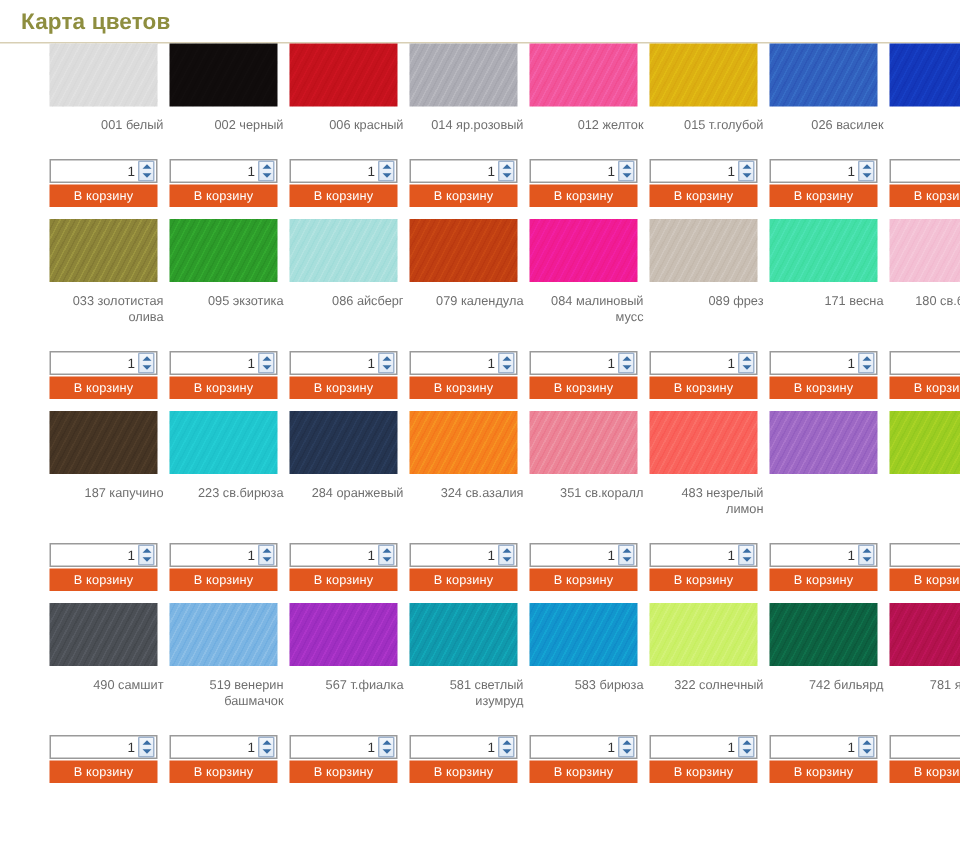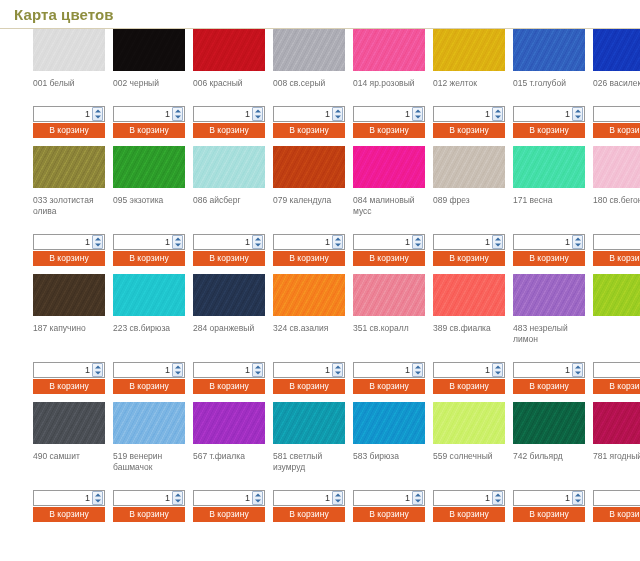--- a/index.html
+++ b/index.html
@@ -70,20 +70,21 @@
   }
 
   
   .swatch-label {
     margin-top: 7px;
     font-size: 8.5px;
     line-height: 11px;
     color: #6f6f6f;
     width: 76px;
     word-wrap: break-word;
+    text-align: right;
   }
 
   
   .buy-block {
     width: 72px;
     margin-top: 0;
   }
   .qty-row {
     display: flex;
     align-items: stretch;
@@ -197,23 +198,20 @@
         <div class="cell-wrap">
           <div class="swatch-label">001 белый</div>
         </div>
         <div class="cell-wrap">
           <div class="swatch-label">002 черный</div>
         </div>
         <div class="cell-wrap">
           <div class="swatch-label">006 красный</div>
         </div>
         <div class="cell-wrap">
-          <div class="swatch-label">008 св.серый</div>
-        </div>
-        <div class="cell-wrap">
           <div class="swatch-label">014 яр.розовый</div>
         </div>
         <div class="cell-wrap">
           <div class="swatch-label">012 желток</div>
         </div>
         <div class="cell-wrap">
           <div class="swatch-label">015 т.голубой</div>
         </div>
         <div class="cell-wrap">
           <div class="swatch-label">026 василек</div>
@@ -499,23 +497,20 @@
         <div class="cell-wrap">
           <div class="swatch-label">284 оранжевый</div>
         </div>
         <div class="cell-wrap">
           <div class="swatch-label">324 св.азалия</div>
         </div>
         <div class="cell-wrap">
           <div class="swatch-label">351 св.коралл</div>
         </div>
         <div class="cell-wrap">
-          <div class="swatch-label">389 св.фиалка</div>
-        </div>
-        <div class="cell-wrap">
           <div class="swatch-label">483 незрелый лимон</div>
         </div>
       </div>
       <div class="row-spacer-1"></div>
       <div class="grid-row buys-row row-pad">
         <div class="cell-wrap">
           <div class="buy-block">
             <div class="qty-row">
               <input class="qty-input" type="text" placeholder="1" value="1" style="">
               <div class="spinner">
@@ -644,21 +639,21 @@
         <div class="cell-wrap">
           <div class="swatch-label">567 т.фиалка</div>
         </div>
         <div class="cell-wrap">
           <div class="swatch-label">581 светлый изумруд</div>
         </div>
         <div class="cell-wrap">
           <div class="swatch-label">583 бирюза</div>
         </div>
         <div class="cell-wrap">
-          <div class="swatch-label">559 солнечный</div>
+          <div class="swatch-label">322 солнечный</div>
         </div>
         <div class="cell-wrap">
           <div class="swatch-label">742 бильярд</div>
         </div>
         <div class="cell-wrap">
           <div class="swatch-label">781 ягодный</div>
         </div>
       </div>
       <div class="row-spacer-1"></div>
       <div class="grid-row buys-row row-pad">

